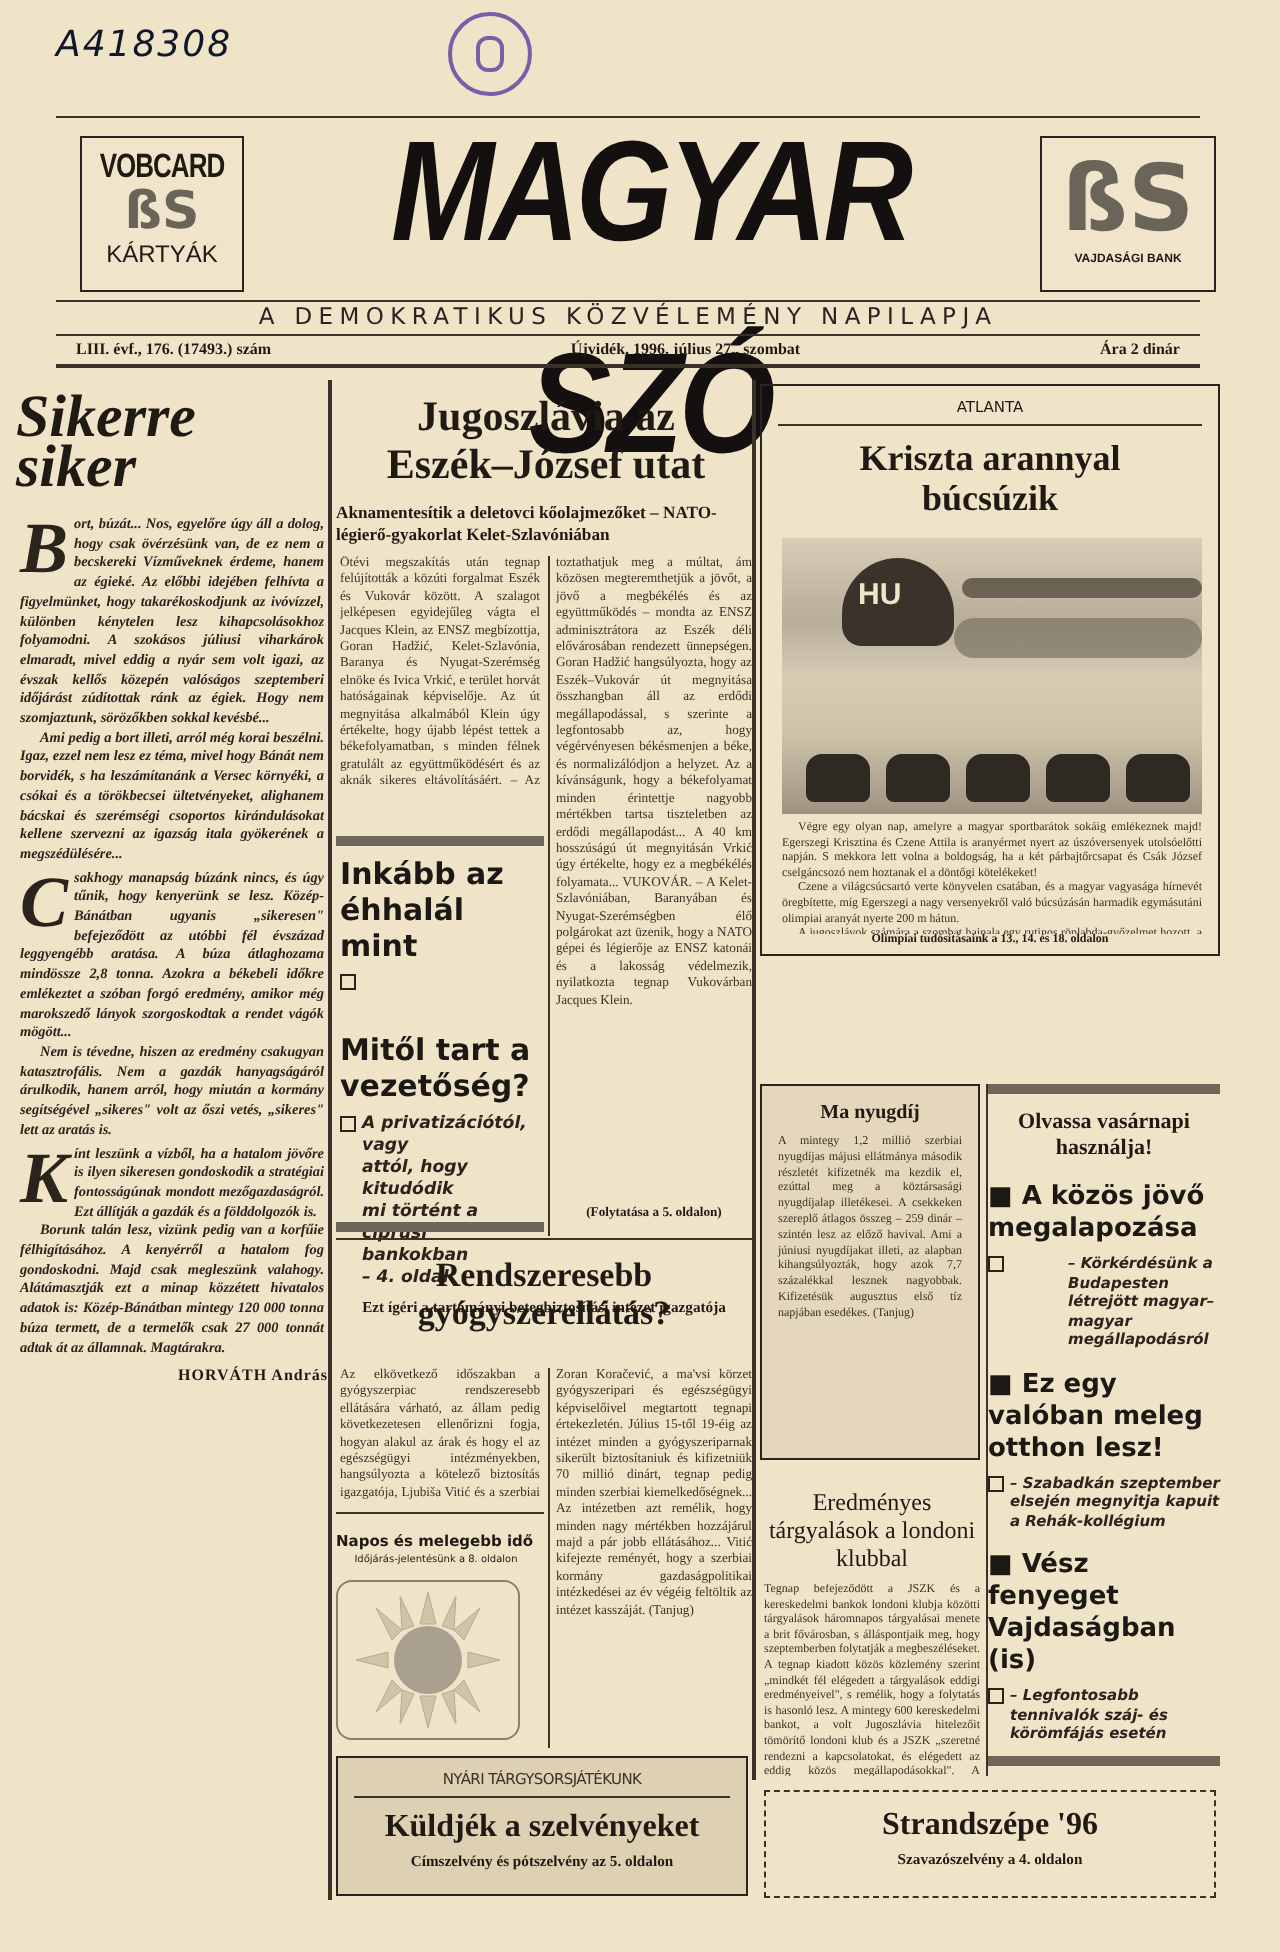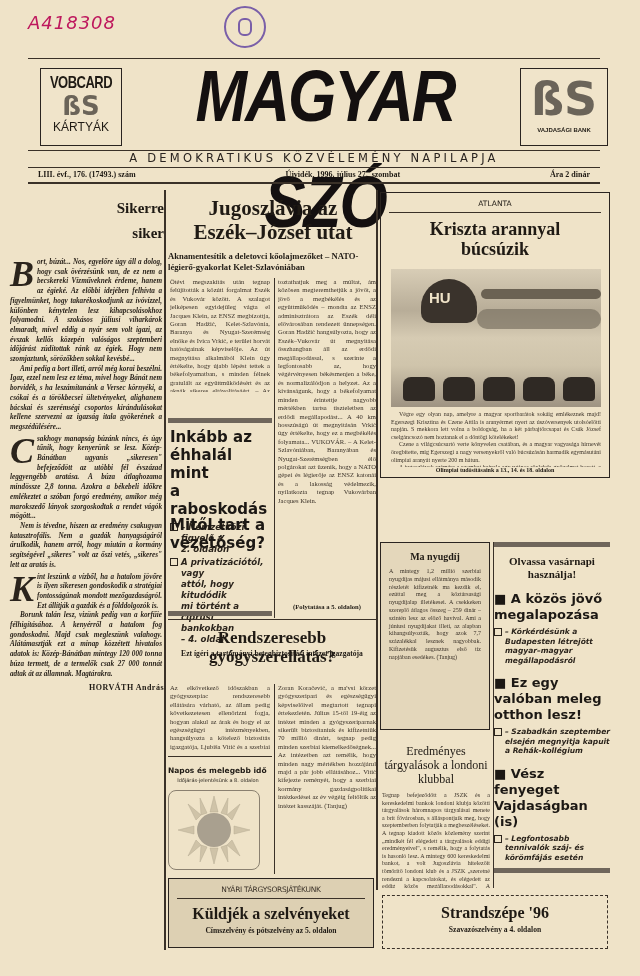--- a/index.html
+++ b/index.html
@@ -1,37 +1,37 @@
 <!DOCTYPE html>
 <html><head>
 <meta charset="utf-8">
 <style>
   * { box-sizing: border-box; margin: 0; padding: 0; }
   html, body { width: 640px; height: 976px; overflow: hidden; }
   body { background: #efe3c8; font-family: "Liberation Serif", serif; color: #1f1a14; position: relative; }
   .abs { position: absolute; }
-  .handwrite { left: 28px; top: 12px; font-family: "DejaVu Sans", sans-serif; font-size: 18px; color: #be185d; letter-spacing: 1px; font-style: italic; }
+  .handwrite { left: 28px; top: 12px; font-family: "DejaVu Sans", sans-serif; font-size: 18px; color: #0f172a; letter-spacing: 1px; font-style: italic; }
   .stamp { left: 224px; top: 6px; width: 42px; height: 42px; border: 2px solid #7a5fa8; border-radius: 50%; display:flex; align-items:center; justify-content:center; }
   .stamp .in { width: 14px; height: 18px; border: 2px solid #7a5fa8; border-radius: 6px; }
   .rule { left: 28px; width: 572px; height: 1px; background: #3a3128; }
   .logo-box { border: 1.5px solid #2a2420; background: #f0e4ca; text-align: center; }
   .vobcard { left: 40px; top: 68px; width: 82px; height: 78px; }
   .vobcard .t { font-family: "Liberation Sans", sans-serif; font-weight: 900; font-size: 13px; margin-top: 6px; letter-spacing: -0.5px; transform: scaleY(1.3); }
   .vobcard .b { font-family: "Liberation Sans", sans-serif; font-size: 12px; margin-top: 0px; }
   .bs { font-family: "DejaVu Sans", sans-serif; color: #6b6459; font-weight: bold; }
   .vobcard .bs { font-size: 26px; line-height: 28px; margin-top: 2px; }
   .vajd { left: 520px; top: 68px; width: 88px; height: 78px; }
   .vajd .bs { font-size: 46px; line-height: 52px; margin-top: 4px; }
   .vajd .lab { font-family: "Liberation Sans", sans-serif; font-weight: bold; font-size: 6px; margin-top: 2px; }
   .masthead { left: 142px; top: 58px; width: 366px; text-align: center; font-family: "Liberation Sans", sans-serif; font-weight: 900; font-style: italic; font-size: 62px; letter-spacing: -2px; transform: scaleY(1.15); line-height: 92px; color: #141010; }
   .tagline { left: 28px; top: 151px; width: 572px; text-align: center; font-family: "DejaVu Sans", sans-serif; font-size: 11.5px; letter-spacing: 3.2px; color: #2a2420; }
   .dateline { left: 28px; top: 170px; width: 572px; font-size: 8px; font-weight: bold; display: flex; justify-content: space-between; padding: 0 10px; }
   .col-rule { width: 1.5px; background: #3a3128; }
   .col1 { left: 8px; top: 192px; width: 156px; }
-  .sikerre { text-align: right; font-weight: bold; font-size: 15px; line-height: 25px; margin-top: 4px; }
+  .sikerre { text-align: left; font-style: italic; font-weight: bold; font-size: 30px; line-height: 25px; margin-top: 4px; }
   .body-italic { font-style: italic; font-weight: bold; font-size: 7.2px; line-height: 9.7px; text-align: justify; margin-top: 12px; padding: 0 2px; color: #2b241c; }
   .dropcap { float: left; font-size: 36px; line-height: 30px; font-style: italic; font-weight: bold; margin-right: 3px; margin-top: 1px; }
   .body-italic p { text-indent: 10px; margin-bottom: 0; }
   .author { text-align: right; font-size: 8px; font-weight: bold; margin-top: 4px; letter-spacing: 0.5px; }
   .main-head { left: 168px; top: 196px; width: 210px; text-align: center; font-weight: bold; font-size: 21px; line-height: 24px; }
   .main-sub { left: 168px; top: 251px; width: 210px; text-align: left; font-weight: bold; font-size: 8.6px; line-height: 11px; }
   .smalltext { font-size: 6.6px; line-height: 8.4px; text-align: justify; color: #3a3128; }
   .smalltext p { text-indent: 8px; }
   .thick-bar { height: 5px; background: #6f665b; }
   .teaser-h { font-family: "DejaVu Sans", sans-serif; font-weight: bold; font-size: 15px; line-height: 18px; color: #1c1814; }
@@ -106,28 +106,23 @@
 <div class="abs smalltext" style="left:170px; top:278px; width:100px; height:114px; overflow:hidden;">Ötévi megszakítás után tegnap felújították a közúti forgalmat Eszék és Vukovár között. A szalagot jelképesen egyidejűleg vágta el Jacques Klein, az ENSZ megbízottja, Goran Hadžić, Kelet-Szlavónia, Baranya és Nyugat-Szerémség elnöke és Ivica Vrkić, e terület horvát hatóságainak képviselője. Az út megnyitása alkalmából Klein úgy értékelte, hogy újabb lépést tettek a békefolyamatban, s minden félnek gratulált az együttműködésért és az aknák sikeres eltávolításáért. – Az utak a kereskedelmet, az üzletet, a cserét szolgálják, mi nem vál-</div>
 <div class="abs col-rule" style="left:274px; top:278px; height:340px; width:1px;"></div>
 <div class="abs smalltext" style="left:278px; top:278px; width:98px; height:318px; overflow:hidden;">toztathatjuk meg a múltat, ám közösen megteremthetjük a jövőt, a jövő a megbékélés és az együttműködés – mondta az ENSZ adminisztrátora az Eszék déli előváros­ában rendezett ünnepségen. Goran Hadžić hangsúlyozta, hogy az Eszék–Vukovár út megnyitása összhangban áll az erdődi megállapodással, s szerinte a legfontosabb az, hogy végérvényesen békésmenjen a béke, és normalizálódjon a helyzet. Az a kívánságunk, hogy a békefolyamat minden érintettje nagyobb mértékben tartsa tiszteletben az erdődi megállapodást... A 40 km hosszúságú út megnyitásán Vrkić úgy értékelte, hogy ez a megbékélés folyamata... VUKOVÁR. – A Kelet-Szlavóniában, Baranyában és Nyugat-Szerémségben élő polgárokat azt üzenik, hogy a NATO gépei és légierője az ENSZ katonái és a lakosság védelmezik, nyilatkozta tegnap Vukovárban Jacques Klein.</div>
 <div class="abs" style="left:278px; top:603px; width:98px; text-align:center; font-size:6.6px; font-weight:bold;">(Folytatása a 5. oldalon)</div>
 
 <div class="abs thick-bar" style="left:168px; top:418px; width:104px;"></div>
 <div class="abs" style="left:170px; top:428px; width:104px;">
   <div class="teaser-h">
     <div>Inkább az</div>
     <div>éhhalál mint</div>
-    <div>a raboskodás</div>
   </div>
   <div class="teaser-s" style="margin-top:4px;">
     <span class="cbox"></span>
-    <div>
-      <div>– Nemzetközi figyelő a</div>
-      <div>2. oldalon</div>
-    </div>
   </div>
 </div>
 <div class="abs" style="left:170px; top:516px; width:104px;">
   <div class="teaser-h">
     <div>Mitől tart a</div>
     <div>vezetőség?</div>
   </div>
   <div class="teaser-s" style="margin-top:5px;">
     <span class="cbox"></span>
     <div>
@@ -222,21 +217,21 @@
 <div class="abs col-rule" style="left:493px; top:542px; height:346px; width:1px;"></div>
 
 <div class="abs olvassa">
   <div class="thick-bar"></div>
   <div style="text-align:center; font-weight:bold; font-size:11px; line-height:13px; margin-top:8px;">
     <div>Olvassa vasárnapi</div>
     <div>használja!</div>
   </div>
   <div style="margin-top:10px;">
     <div class="teaser-h" style="font-size:13px; line-height:16px;"><span>■ </span><span>A közös jövő megalapozása</span></div>
-    <div class="teaser-s" style="font-size:7.5px; line-height:9.5px; margin-top:4px;">
+    <div class="teaser-s" style="font-size:7.5px; line-height:9.5px; margin-top:4px;gap:29px;">
         <span class="cbox"></span>
         <span>– Körkérdésünk a Budapesten létrejött magyar–magyar megállapodásról</span>
       </div>
   </div>
   <div style="margin-top:10px;">
     <div class="teaser-h" style="font-size:13px; line-height:16px;"><span>■ </span><span>Ez egy valóban meleg otthon lesz!</span></div>
     <div class="teaser-s" style="font-size:7.5px; line-height:9.5px; margin-top:4px;">
         <span class="cbox"></span>
         <span>– Szabadkán szeptember elsején megnyitja kapuit a Rehák-kollégium</span>
       </div>

